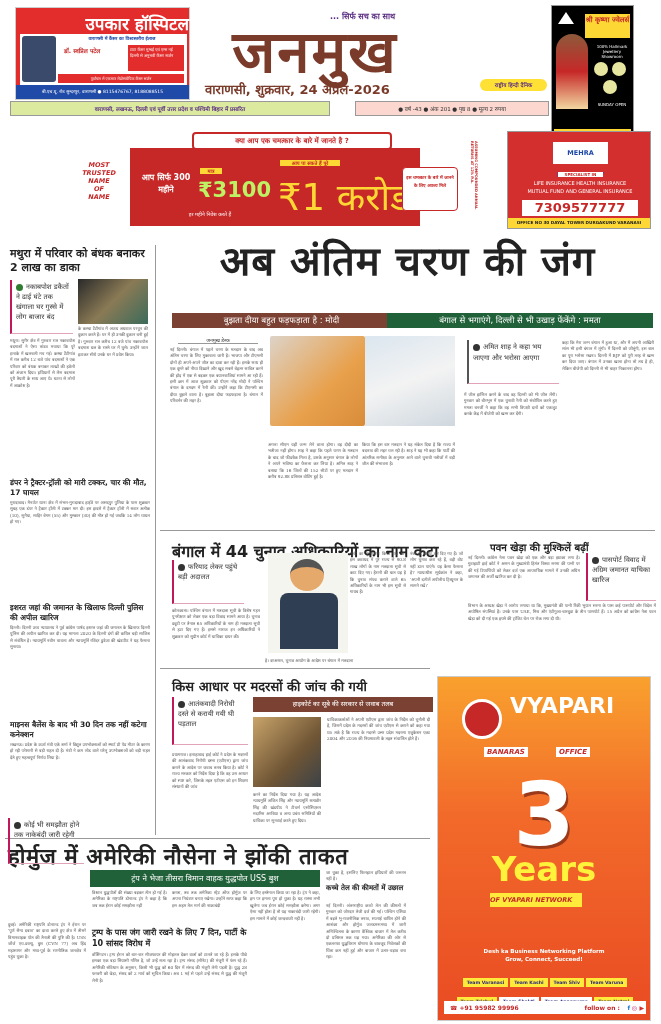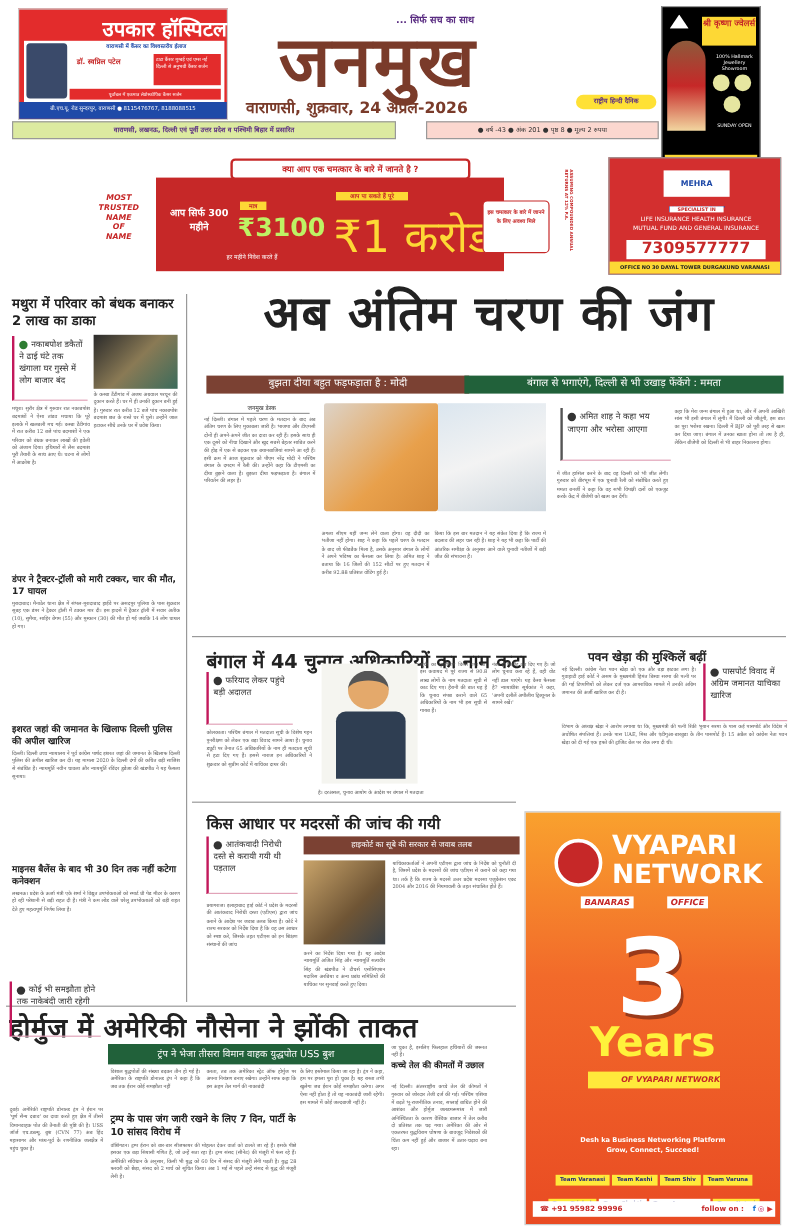--- a/index.html
+++ b/index.html
@@ -179,26 +179,25 @@
 <div class="abs body-text" style="left:250px;top:890px;width:70px;height:128px">के लिए इस्तेमाल किया जा रहा है। ट्रंप ने कहा, हम पर हमला पूरा हो चुका है। यह रास्ता तभी खुलेगा जब ईरान कोई समझौता करेगा। अगर ऐसा नहीं होता है तो यह नाकाबंदी जारी रहेगी। इस मामले में कोई जल्दबाजी नहीं है।</div>
 <div class="abs head" style="left:92px;top:927px;width:158px;font-size:8px;line-height:11px">ट्रम्प के पास जंग जारी रखने के लिए 7 दिन, पार्टी के 10 सांसद विरोध में</div>
 <div class="abs body-text" style="left:92px;top:952px;width:155px;height:66px">वॉशिंगटन। ट्रम्प ईरान को बार-बार सीजफायर की मोहलत देकर वार्ता को टालते जा रहे हैं। इसके पीछे इसका एक बड़ा सियासी गणित है, जो उन्हें सता रहा है। ट्रम्प संसद (सीनेट) की मंजूरी में फंस रहे हैं। अमेरिकी संविधान के अनुसार, किसी भी युद्ध को 60 दिन में संसद की मंजूरी लेनी पड़ती है। युद्ध 28 फरवरी को छेड़ा, संसद को 2 मार्च को सूचित किया। अब 1 मई से पहले उन्हें संसद से युद्ध की मंजूरी लेनी है।</div>
 <div class="abs body-text" style="left:326px;top:870px;width:80px;height:14px">जा चुका है, इसलिए फिलहाल हथियारों की जरूरत नहीं है।</div>
 <div class="abs head" style="left:326px;top:884px;width:80px;font-size:7px;line-height:9px">कच्चे तेल की कीमतों में उछाल</div>
 <div class="abs body-text" style="left:326px;top:903px;width:80px;height:115px">नई दिल्ली। अंतरराष्ट्रीय कच्चे तेल की कीमतों में गुरुवार को जोरदार तेजी दर्ज की गई। पश्चिम एशिया में बढ़ते भू-राजनीतिक तनाव, सप्लाई बाधित होने की आशंका और होर्मुज जलडमरूमध्य में जारी अनिश्चितता के कारण वैश्विक बाजार में तेल करीब दो प्रतिशत तक चढ़ गया। अमेरिका की ओर से एकतरफा युद्धविराम घोषणा के बावजूद निवेशकों की चिंता कम नहीं हुई और बाजार में उतार-चढ़ाव बना रहा।</div>
 
 <div class="abs vyapari">
   <div style="position:absolute;left:24px;top:22px;width:40px;height:40px;border-radius:50%;background:#c62828;border:3px solid #fff"></div>
   <div style="position:absolute;left:72px;top:18px;font-size:22px;color:#fff;font-weight:bold;line-height:22px">VYAPARI</div>
-  <div style="position:absolute;left:72px;top:42px;font-size:22px;color:#fff;font-weight:bold;line-height:22px">NETWORK</div>
   <div style="position:absolute;left:46px;top:70px;background:#fff;color:#c62828;font-size:7px;font-weight:bold;font-style:italic;padding:1px 3px">BANARAS</div>
   <div style="position:absolute;left:118px;top:70px;background:#fff;color:#c62828;font-size:7px;font-weight:bold;font-style:italic;padding:1px 3px">OFFICE</div>
   <div style="position:absolute;left:0;top:90px;width:100%;text-align:center;font-size:88px;font-weight:bold;color:#fff;line-height:95px;text-shadow:2px 3px 0 #9a3a1a">3</div>
   <div style="position:absolute;left:0;top:172px;width:100%;text-align:center;font-size:34px;font-weight:bold;color:#fff23b;line-height:40px">Years</div>
-  <div style="position:absolute;left:52px;top:216px;width:110px;height:14px;background:#ffe93b;color:#c62828;font-size:6.5px;font-weight:bold;font-style:italic;text-align:right;line-height:14px">OF VYAPARI NETWORK</div>
+  <div style="position:absolute;left:52px;top:216px;width:92px;height:14px;background:#ffe93b;color:#c62828;font-size:6.5px;font-weight:bold;font-style:italic;text-align:left;line-height:14px">OF VYAPARI NETWORK</div>
   <div style="position:absolute;left:0;top:270px;width:100%;text-align:center;font-size:5.5px;color:#fff;font-weight:bold;line-height:8px">
     <div>Desh ka Business Networking Platform</div>
     <div>Grow, Connect, Succeed!</div>
   </div>
   <div style="position:absolute;left:6px;top:292px;width:202px;text-align:center">
     <span class="chip">Team Varanasi</span><span class="chip">Team Kashi</span><span class="chip">Team Shiv</span><span class="chip">Team Varuna</span><span class="chip">Team Trishul</span><span class="chip alt">Team Shakti</span><span class="chip alt">Team Annapurna</span><span class="chip">Team Natraj</span>
   </div>
   <div style="position:absolute;left:6px;top:324px;width:202px;height:13px;background:#fff;font-size:6px;line-height:13px">
     <span style="color:#c62828;margin-left:6px">☎</span>
     <span style="color:#c62828;font-weight:bold">+91 95982 99996</span>

